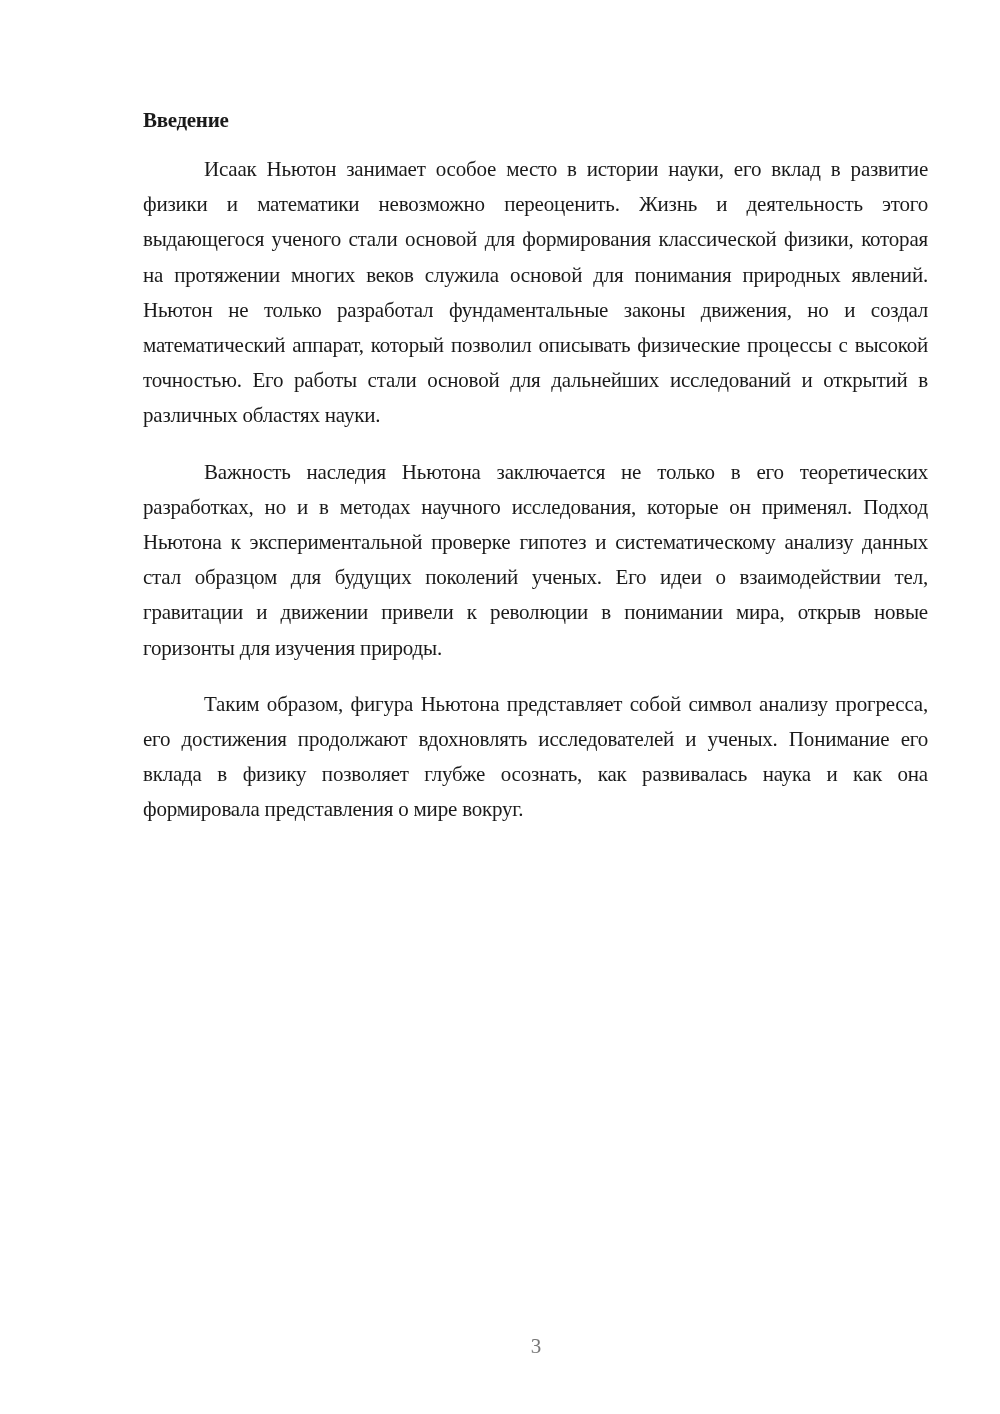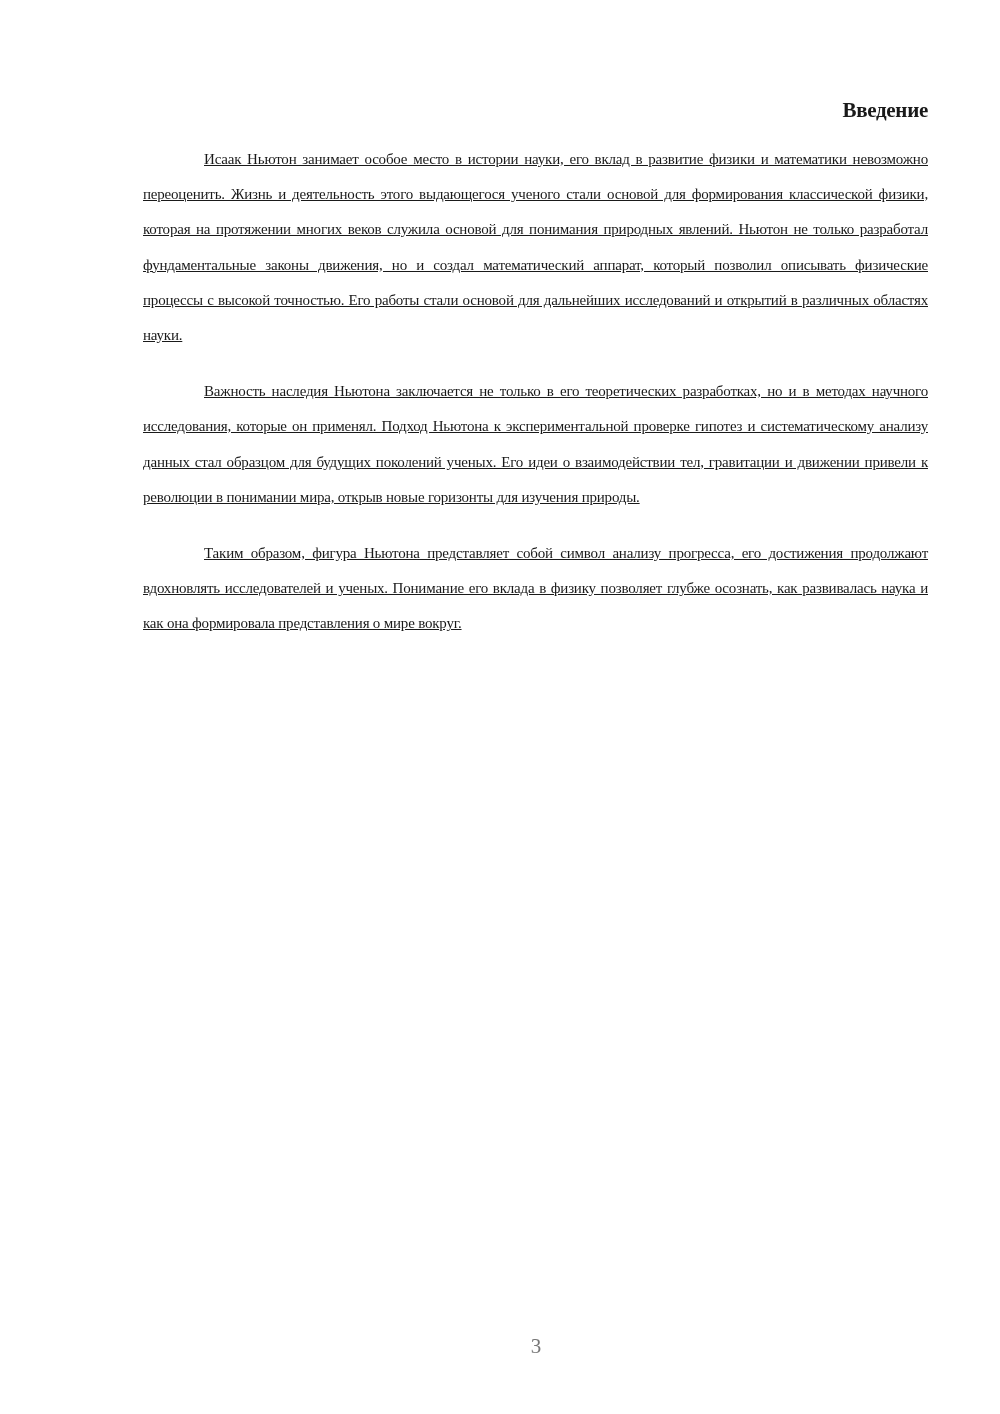--- a/index.html
+++ b/index.html
@@ -23,35 +23,34 @@
     }
     .content {
       position: absolute;
       left: 143px;
       top: 95px;
       width: 785px;
       font-family: "Liberation Serif", serif;
       color: #1a1a1a;
     }
     .heading {
-      text-align: right;
+      text-align: left;
       font-weight: bold;
       font-size: 21px;
       line-height: 30px;
-      margin: 0 0 17px 0;
+      margin: 10px 0 17px 0;
       letter-spacing: -0.3px;
     }
     .para {
-      font-size: 15px;
+      font-size: 21px;
       line-height: 35.2px;
       text-align: justify;
       text-indent: 61px;
       margin: 0 0 21px 0;
       letter-spacing: -0.2px;
-      text-decoration: underline;
     }
     .page-number {
       position: absolute;
       left: 0;
       width: 1072px;
       top: 1334px;
       text-align: center;
       font-family: "Liberation Serif", serif;
       font-size: 21px;
       color: #777777;

